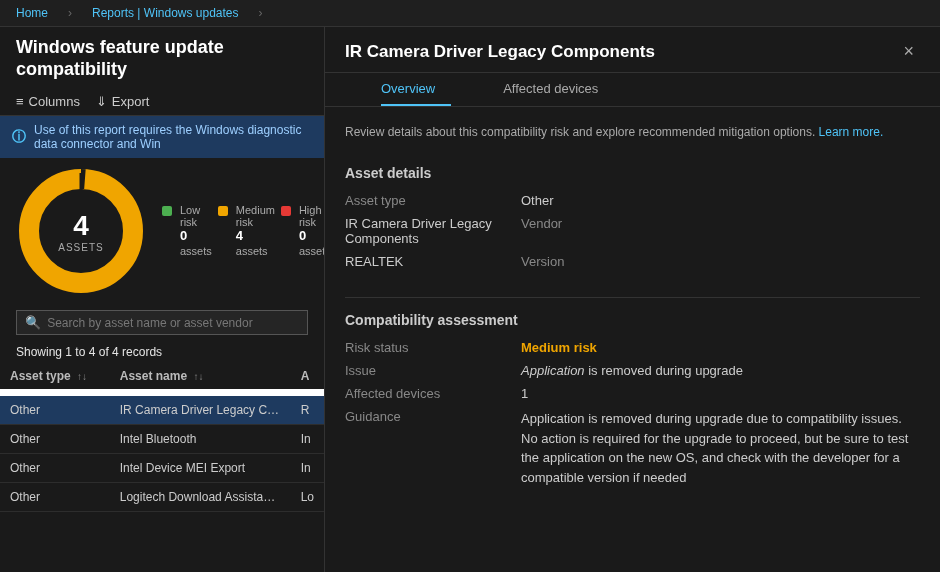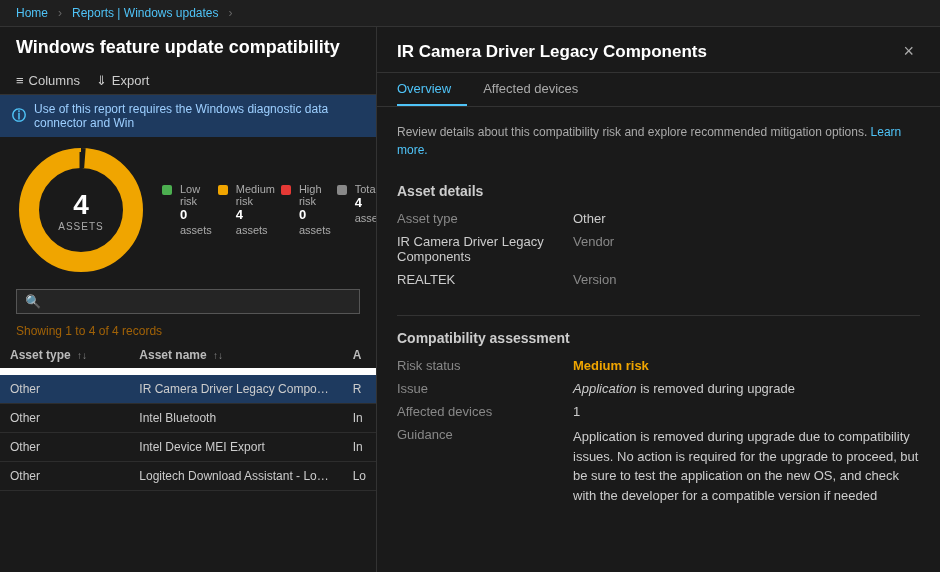--- a/index.html
+++ b/index.html
@@ -14,39 +14,39 @@
       display: flex;
       flex-direction: column;
     }
 
     
     .top-bar {
       background: #1f1f1f;
       padding: 6px 16px;
       display: flex;
       align-items: center;
-      gap: 10px;
+      gap: 20px;
       font-size: 12px;
       color: #aaa;
       border-bottom: 1px solid #333;
       flex-shrink: 0;
     }
     .top-bar a { color: #4fc3f7; text-decoration: none; }
     .top-bar .sep { color: #666; }
 
     
     .main-layout {
       display: flex;
       flex: 1;
       overflow: hidden;
     }
 
     
     .left-panel {
-      width: 377px;
+      width: 325px;
       flex-shrink: 0;
       background: #1a1a1a;
       display: flex;
       flex-direction: column;
       border-right: 1px solid #333;
       overflow: hidden;
     }
 
     .left-header {
       padding: 10px 16px 8px 16px;
@@ -182,21 +182,21 @@
       outline: none;
       color: #ccc;
       font-size: 12px;
       width: 100%;
     }
     .search-input-wrap input::placeholder { color: #777; }
 
     .records-count {
       padding: 4px 16px;
       font-size: 12px;
-      color: #a16207;
+      color: #e5e5e5;
       flex-shrink: 0;
     }
 
     
     .table-wrap {
       flex: 1;
       overflow-y: auto;
     }
     table {
       width: 100%;
@@ -267,20 +267,21 @@
       border-bottom: 1px solid #333;
       flex-shrink: 0;
     }
     .tab {
       padding: 8px 16px 8px 0;
       margin-right: 16px;
       font-size: 13px;
       color: #aaa;
       cursor: pointer;
       border-bottom: 2px solid transparent;
+      margin-left: 36px;
     }
     .tab.active {
       color: #4fc3f7;
       border-bottom: 2px solid #4fc3f7;
     }
 
     .panel-content {
       flex: 1;
       overflow-y: auto;
       padding: 16px 20px;
@@ -410,20 +411,21 @@
             <span class="risk-value">4</span>
             <span class="risk-unit"> assets</span>
           </div>
         </div>
       </div>
     </div>
 
     <div class="search-bar">
       <div class="search-input-wrap">
         <span>🔍</span>
+        <input type="text" placeholder="Search by asset name or asset vendor" style="">
       </div>
     </div>
 
     <div class="records-count">Showing 1 to 4 of 4 records</div>
 
     <div class="table-wrap">
       <table>
         <thead>
           <tr>
             <th>

